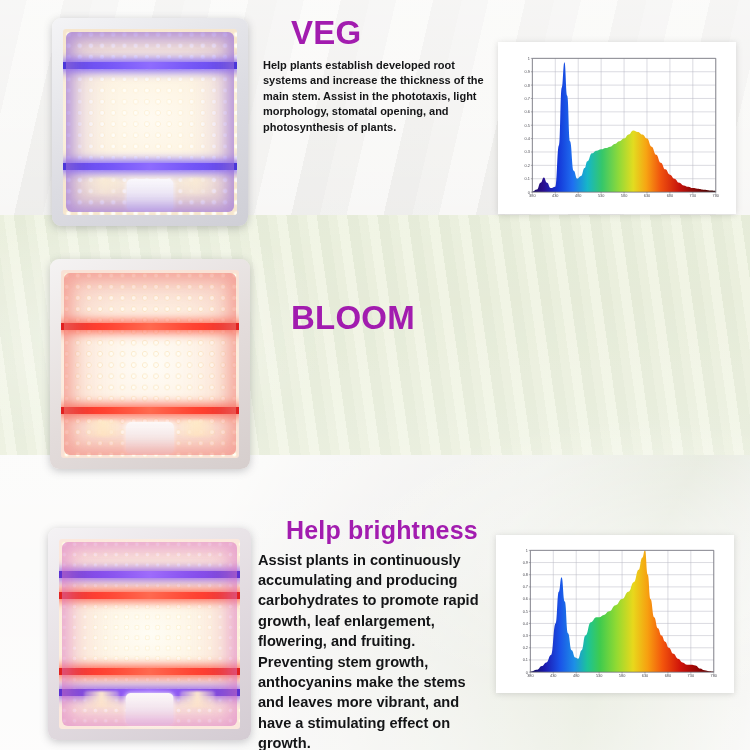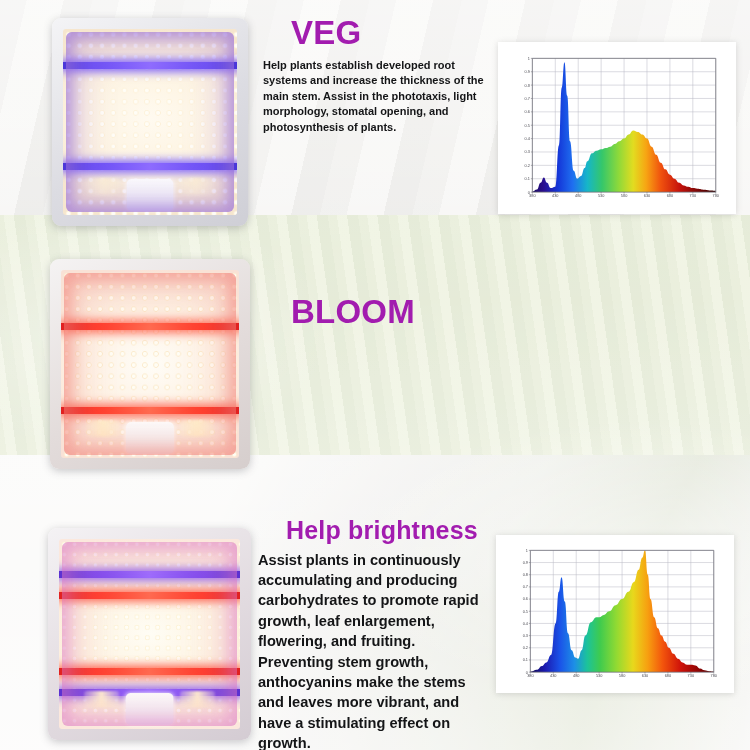--- a/index.html
+++ b/index.html
@@ -177,21 +177,21 @@
   #panel-full .strip-d { top: 79%;
     background: linear-gradient(90deg,#5a30d0,#7a45ee 20%,#9a6aff 50%,#7a45ee 80%,#5a30d0);
     box-shadow: 0 0 9px 3px rgba(125,70,240,.80); }
   #panel-full .bar-l, #panel-full .bar-r {
     background: linear-gradient(90deg, rgba(255,244,216,.25), #fff1cf, rgba(255,244,216,.25)); }
   #panel-full .panel { background: linear-gradient(150deg,#f4f2f4,#e2dbe0 55%,#d4ccd3); }
 
   
   .textblock { position: absolute; }
   #text-veg   { left: 263px; top: 16px;  width: 228px; }
-  #text-bloom { left: 263px; top: 50px;  width: 228px; }
+  #text-bloom { left: 263px; top: 56px;  width: 228px; }
   #text-full  { left: 258px; top: 8px;   width: 236px; }
 
   .heading {
     font-weight: 700;
     color: #a21caf;
     letter-spacing: .2px;
     line-height: 1.02;
     margin-left: 28px;
   }
   #text-veg .heading   { font-size: 33px; margin-bottom: 8px; }

